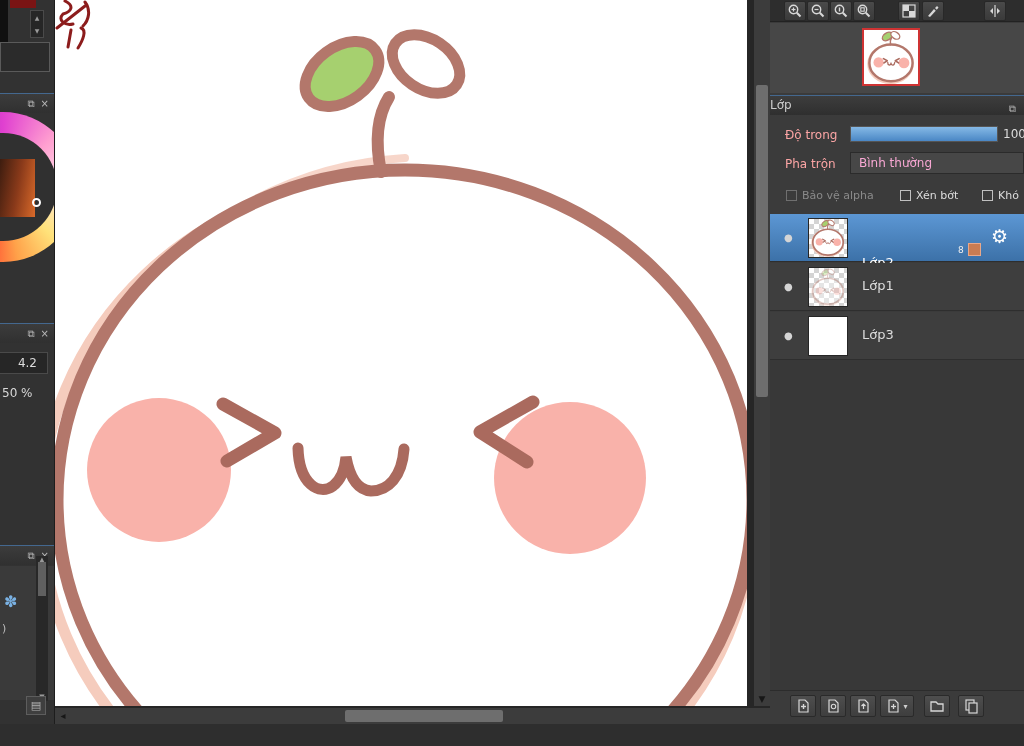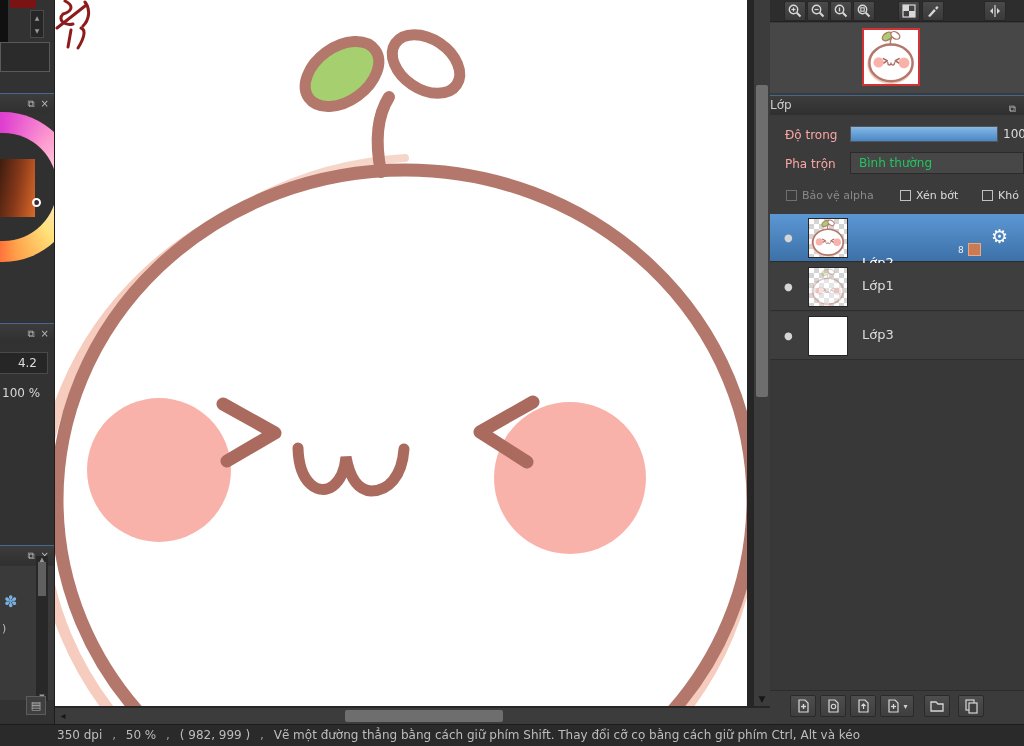--- a/index.html
+++ b/index.html
@@ -66,21 +66,21 @@
   .rp-header { position:absolute; left:0; top:95px; width:254px; height:20px;
     background:linear-gradient(#3d3d3d,#2f2f2f); border-top:1px solid #44688f;
     color:#cccccc; font-size:12px; line-height:19px; }
   .rp-header .hicon { position:absolute; right:8px; top:3px; font-size:10px; color:#b5b5b5; }
   .rp-label { position:absolute; left:15px; color:#fca5a5; font-size:12px; }
   .slider { position:absolute; left:80px; top:126px; width:148px; height:16px; background:#1e1e1e;
     border:1px solid #555; }
   .slider-fill { width:100%; height:100%; background:linear-gradient(#85b9e6,#4a87c5); }
   .slider-value { position:absolute; left:233px; top:127px; color:#dddddd; font-size:12px; }
   .dropdown { position:absolute; left:80px; top:152px; width:174px; height:22px; background:#474747;
-    border:1px solid #2b2b2b; color:#22c55e; font-size:12px; padding:3px 0 0 8px; }
+    border:1px solid #2b2b2b; color:#f9a8d4; font-size:12px; padding:3px 0 0 8px; }
   .check-group { position:absolute; top:189px; font-size:11px; color:#dddddd; white-space:nowrap; }
   .checkbox { display:inline-block; width:11px; height:11px; border:1px solid #c0c0c0;
     background:transparent; vertical-align:-2px; margin-right:5px; }
   .check-group.disabled { color:#8a8a8a; }
   .check-group.disabled .checkbox { border-color:#6f6f6f; }
 
   .layer-row { position:absolute; left:0; width:254px; height:48px; background:#3e3e3e;
     border-bottom:1px solid #2e2e2e; }
   .layer-row.selected { background:linear-gradient(#5c97d4,#3c71a8); }
   .vis-dot { position:absolute; left:14px; top:18px; font-size:10px; color:#d5d5d5; }
@@ -151,21 +151,21 @@
       <div class="wheel-hole"></div>
       <div class="wheel-sq"></div>
       <div class="wheel-ind"></div>
     </div>
 
     <div class="dock-header" style="top:323px;">
       <span class="hicon">⧉</span>
       <span class="hicon">×</span>
     </div>
     <div class="ld-spin42">4.2</div>
-    <div class="ld-pct">100 %</div>
+    <div class="ld-pct">50 %</div>
 
     <div class="dock-header" style="top:545px;">
       <span class="hicon">⧉</span>
       <span class="hicon">×</span>
     </div>
     <div class="ld-bottom"></div>
     <div class="ld-gear">✽</div>
     <div class="ld-paren">)</div>
     <div class="ld-scroll">
       <div class="ld-scroll-arrow" style="top:0;">▲</div>
@@ -365,23 +365,14 @@
       </div>
       <div class="lbtn" style="left:188px;">
         <svg width="16" height="16" viewBox="0 0 16 16">
           <rect x="3" y="2" width="8" height="10" fill="none" stroke="#d8d8d8" stroke-width="1.2"></rect>
           <rect x="6" y="5" width="8" height="10" fill="#3e3e3e" stroke="#d8d8d8" stroke-width="1.2"></rect>
         </svg>
       </div>
     </div>
   </div>
 
-  <div class="status-bar">
-    <span>350 dpi</span>
-    <span class="sep">,</span>
-    <span>50 %</span>
-    <span class="sep">,</span>
-    <span>( 982, 999 )</span>
-    <span class="sep">,</span>
-    <span>Vẽ một đường thẳng bằng cách giữ phím Shift. Thay đổi cỡ cọ bằng cách giữ phím Ctrl, Alt và kéo</span>
-  </div>
 
 </div>
 
 </body></html>

